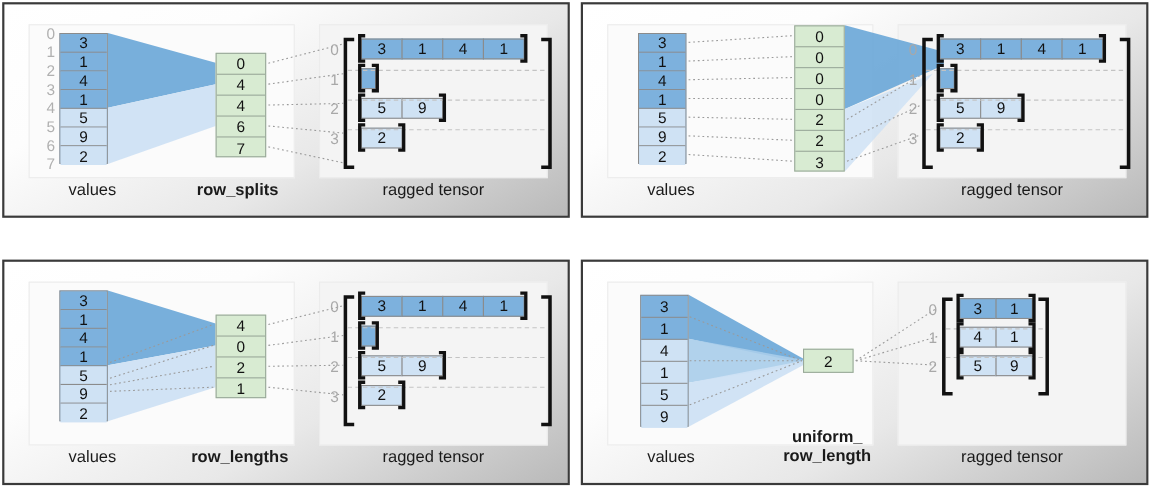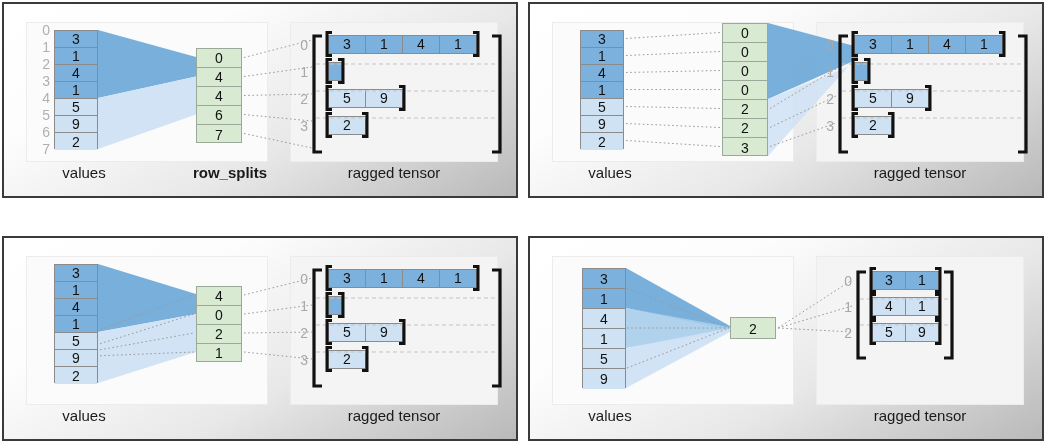--- a/index.html
+++ b/index.html
@@ -202,21 +202,21 @@
         <path d="M 328 28.5 L 323 28.5 L 323 51.5 L 328 51.5" stroke="#111" stroke-width="3" fill="none"></path>
         <path d="M 469 28.5 L 474 28.5 L 474 51.5 L 469 51.5" stroke="#111" stroke-width="3" fill="none"></path>
         <path d="M 328 55.5 L 323 55.5 L 323 78.5 L 328 78.5" stroke="#111" stroke-width="3" fill="none"></path>
         <path d="M 334 55.5 L 339 55.5 L 339 78.5 L 334 78.5" stroke="#111" stroke-width="3" fill="none"></path>
         <path d="M 328 82.5 L 323 82.5 L 323 105.5 L 328 105.5" stroke="#111" stroke-width="3" fill="none"></path>
         <path d="M 395 82.5 L 400 82.5 L 400 105.5 L 395 105.5" stroke="#111" stroke-width="3" fill="none"></path>
         <path d="M 328 109.5 L 323 109.5 L 323 132.5 L 328 132.5" stroke="#111" stroke-width="3" fill="none"></path>
         <path d="M 358 109.5 L 363 109.5 L 363 132.5 L 358 132.5" stroke="#111" stroke-width="3" fill="none"></path>
       </svg>
       <div class="caption" style="left: 32px; top: 160px; width: 96px;">values</div>
-      <div class="caption bold" style="left: 146px; top: 160px; width: 160px;">row_splits</div>
+      <div class="caption bold" style="left: 132px; top: 160px; width: 160px;">row_splits</div>
       <div class="caption" style="left: 286px; top: 160px; width: 208px;">ragged tensor</div>
     </div>
     <div class="panel" style="left: 528px; top: 2px; width: 516px; height: 196px;">
       <div class="card left" style="left: 22px; top: 18px; width: 242px; height: 140px;"></div>
       <div class="card right" style="left: 286px; top: 18px; width: 208px; height: 140px;"></div>
       <svg width="516" height="196" class="under">
         <polygon points="238,19 328,43 328,55 238,95" fill="#6da8d8" opacity="0.92"></polygon>
         <polygon points="238,95 318,63 238,152" fill="#cfe2f4" opacity="0.85"></polygon>
         <line x1="96" y1="34.5" x2="190" y2="28.5" stroke="#9a9a9a" stroke-width="1" stroke-dasharray="1.6 2.6" fill="none"></line>
         <line x1="96" y1="51.5" x2="190" y2="47.5" stroke="#9a9a9a" stroke-width="1" stroke-dasharray="1.6 2.6" fill="none"></line>
@@ -344,20 +344,21 @@
         <path d="M 328 28.5 L 323 28.5 L 323 51.5 L 328 51.5" stroke="#111" stroke-width="3" fill="none"></path>
         <path d="M 469 28.5 L 474 28.5 L 474 51.5 L 469 51.5" stroke="#111" stroke-width="3" fill="none"></path>
         <path d="M 328 55.5 L 323 55.5 L 323 78.5 L 328 78.5" stroke="#111" stroke-width="3" fill="none"></path>
         <path d="M 334 55.5 L 339 55.5 L 339 78.5 L 334 78.5" stroke="#111" stroke-width="3" fill="none"></path>
         <path d="M 328 82.5 L 323 82.5 L 323 105.5 L 328 105.5" stroke="#111" stroke-width="3" fill="none"></path>
         <path d="M 395 82.5 L 400 82.5 L 400 105.5 L 395 105.5" stroke="#111" stroke-width="3" fill="none"></path>
         <path d="M 328 109.5 L 323 109.5 L 323 132.5 L 328 132.5" stroke="#111" stroke-width="3" fill="none"></path>
         <path d="M 358 109.5 L 363 109.5 L 363 132.5 L 358 132.5" stroke="#111" stroke-width="3" fill="none"></path>
       </svg>
       <div class="caption" style="left: 32px; top: 169px; width: 96px;">values</div>
+      <div class="caption bold" style="left: 134px; top: 169px; width: 160px;">row_lengths</div>
       <div class="caption" style="left: 286px; top: 169px; width: 208px;">ragged tensor</div>
     </div>
     <div class="panel" style="left: 528px; top: 236px; width: 516px; height: 205px;">
       <div class="card left" style="left: 22px; top: 18px; width: 242px; height: 149px;"></div>
       <div class="card right" style="left: 286px; top: 18px; width: 208px; height: 149px;"></div>
       <svg width="516" height="205" class="under">
         <polygon points="96,30 200,88 200,92 96,70" fill="#6da8d8" opacity="0.92"></polygon>
         <polygon points="96,70 200,89 200,93 96,110" fill="#a9cdea" opacity="0.9"></polygon>
         <polygon points="96,110 200,90 200,94 96,150" fill="#cfe2f4" opacity="0.95"></polygon>
         <line x1="248" y1="90" x2="322" y2="42" stroke="#9a9a9a" stroke-width="1" stroke-dasharray="1.6 2.6" fill="none"></line>
@@ -399,15 +400,17 @@
         <line x1="330" y1="61" x2="420" y2="61" stroke="#c3c3c3" stroke-width="1" stroke-dasharray="4 3"></line>
         <line x1="330" y1="87" x2="420" y2="87" stroke="#c3c3c3" stroke-width="1" stroke-dasharray="4 3"></line>
         <path d="M 346 30.5 L 341 30.5 L 341 53.5 L 346 53.5" stroke="#111" stroke-width="3" fill="none"></path>
         <path d="M 405 30.5 L 410 30.5 L 410 53.5 L 405 53.5" stroke="#111" stroke-width="3" fill="none"></path>
         <path d="M 346 56.5 L 341 56.5 L 341 79.5 L 346 79.5" stroke="#111" stroke-width="3" fill="none"></path>
         <path d="M 405 56.5 L 410 56.5 L 410 79.5 L 405 79.5" stroke="#111" stroke-width="3" fill="none"></path>
         <path d="M 346 82.5 L 341 82.5 L 341 105.5 L 346 105.5" stroke="#111" stroke-width="3" fill="none"></path>
         <path d="M 405 82.5 L 410 82.5 L 410 105.5 L 405 105.5" stroke="#111" stroke-width="3" fill="none"></path>
       </svg>
       <div class="caption" style="left: 32px; top: 169px; width: 96px;">values</div>
+      <div class="caption bold" style="left: 142px; top: 151px; width: 160px;">uniform_
+row_length</div>
       <div class="caption" style="left: 286px; top: 169px; width: 208px;">ragged tensor</div>
     </div>
   </div>
 
 </body></html>

